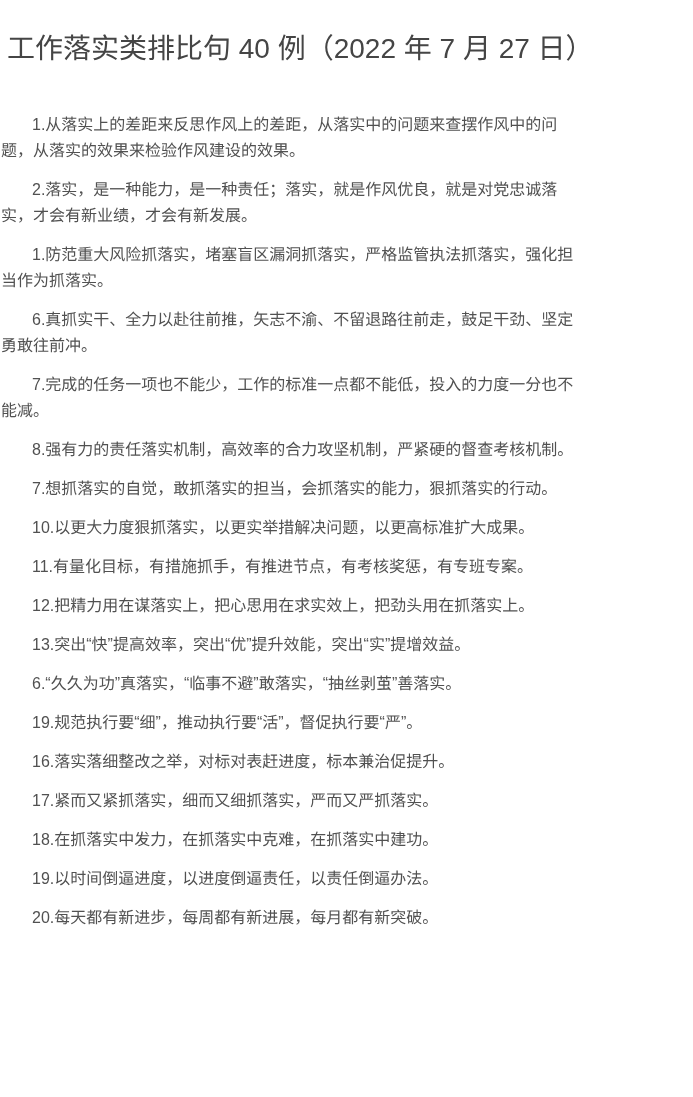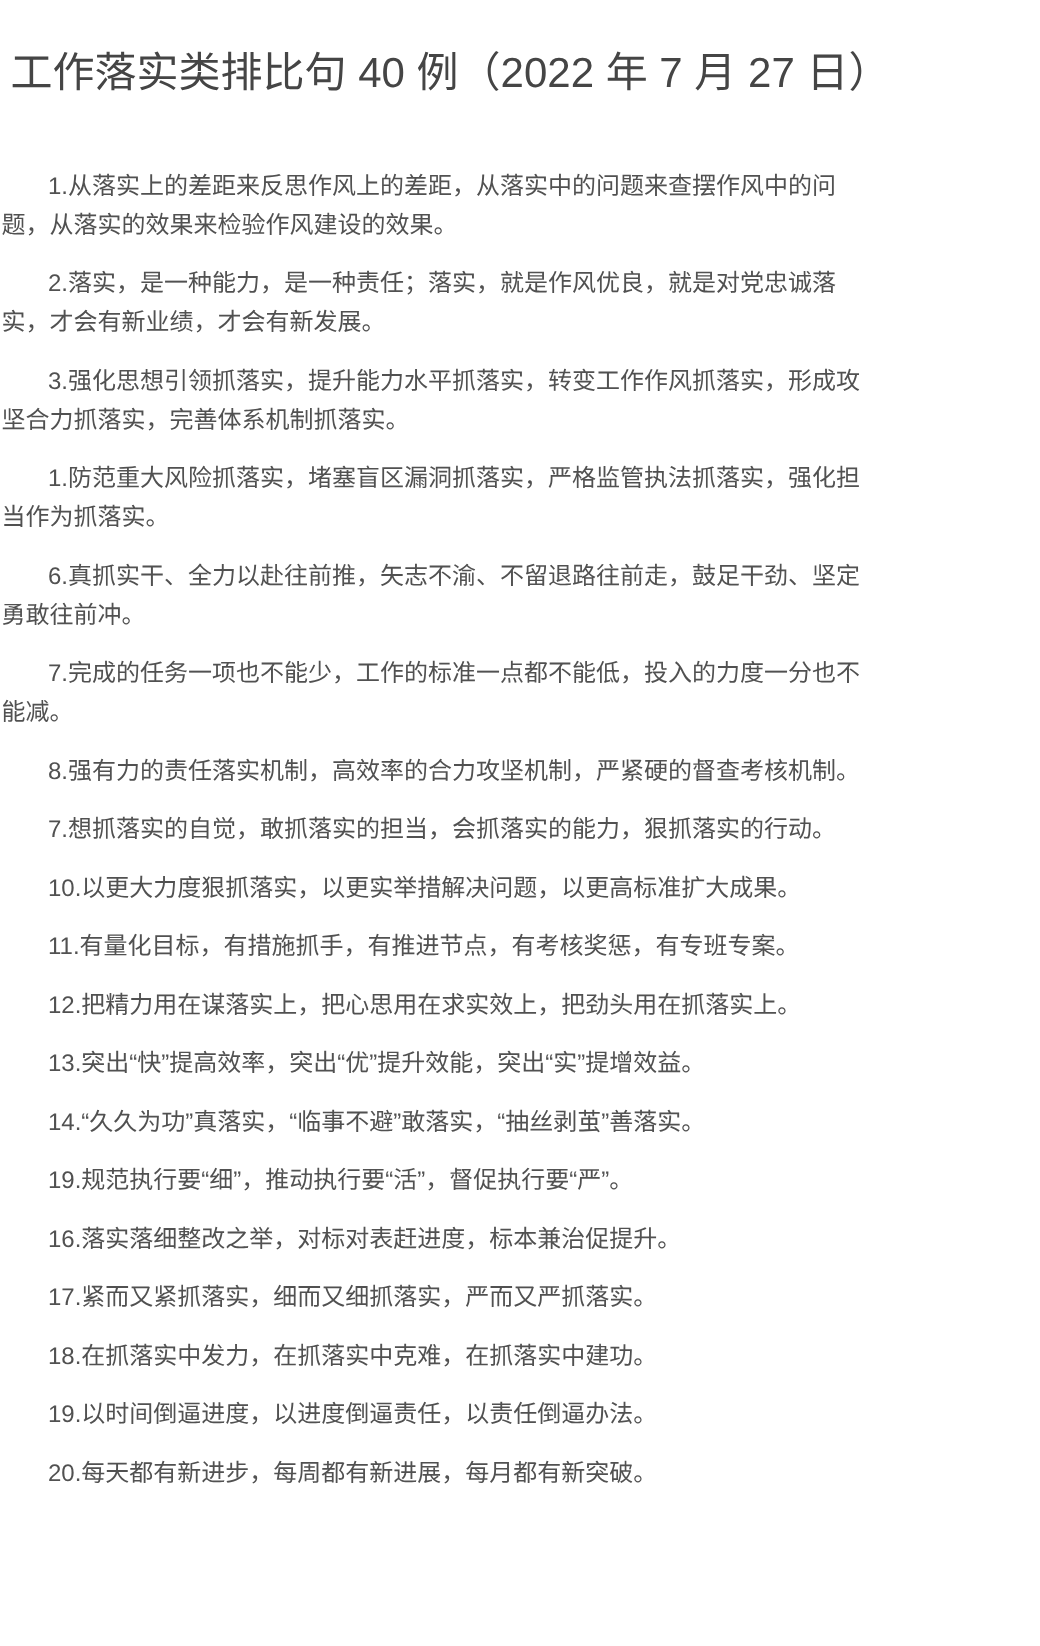--- a/index.html
+++ b/index.html
@@ -38,31 +38,30 @@
   }
 </style>
 </head>
 <body>
 
 <div class="page">
   <h1 class="doc-title">工作落实类排比句 40 例（2022 年 7 月 27 日）</h1>
   <div class="doc-body" id="doc-body">
       <p class="item">1.从落实上的差距来反思作风上的差距，从落实中的问题来查摆作风中的问题，从落实的效果来检验作风建设的效果。</p>
       <p class="item">2.落实，是一种能力，是一种责任；落实，就是作风优良，就是对党忠诚落实，才会有新业绩，才会有新发展。</p>
-      <p class="item">3.强化思想引领抓落实，提升能力水平抓落实，转变工作作风抓落实，形成攻坚合力抓落实，完善体系机制抓落实。</p>
       <p class="item">1.防范重大风险抓落实，堵塞盲区漏洞抓落实，严格监管执法抓落实，强化担当作为抓落实。</p>
       <p class="item">6.真抓实干、全力以赴往前推，矢志不渝、不留退路往前走，鼓足干劲、坚定勇敢往前冲。</p>
       <p class="item">7.完成的任务一项也不能少，工作的标准一点都不能低，投入的力度一分也不能减。</p>
       <p class="item">8.强有力的责任落实机制，高效率的合力攻坚机制，严紧硬的督查考核机制。</p>
       <p class="item">7.想抓落实的自觉，敢抓落实的担当，会抓落实的能力，狠抓落实的行动。</p>
       <p class="item">10.以更大力度狠抓落实，以更实举措解决问题，以更高标准扩大成果。</p>
       <p class="item">11.有量化目标，有措施抓手，有推进节点，有考核奖惩，有专班专案。</p>
       <p class="item">12.把精力用在谋落实上，把心思用在求实效上，把劲头用在抓落实上。</p>
       <p class="item">13.突出“快”提高效率，突出“优”提升效能，突出“实”提增效益。</p>
-      <p class="item">14.“久久为功”真落实，“临事不避”敢落实，“抽丝剥茧”善落实。</p>
+      <p class="item">6.“久久为功”真落实，“临事不避”敢落实，“抽丝剥茧”善落实。</p>
       <p class="item">19.规范执行要“细”，推动执行要“活”，督促执行要“严”。</p>
       <p class="item">16.落实落细整改之举，对标对表赶进度，标本兼治促提升。</p>
       <p class="item">17.紧而又紧抓落实，细而又细抓落实，严而又严抓落实。</p>
       <p class="item">18.在抓落实中发力，在抓落实中克难，在抓落实中建功。</p>
       <p class="item">19.以时间倒逼进度，以进度倒逼责任，以责任倒逼办法。</p>
       <p class="item">20.每天都有新进步，每周都有新进展，每月都有新突破。</p>
     </div>
 </div>
 
 </body></html>

